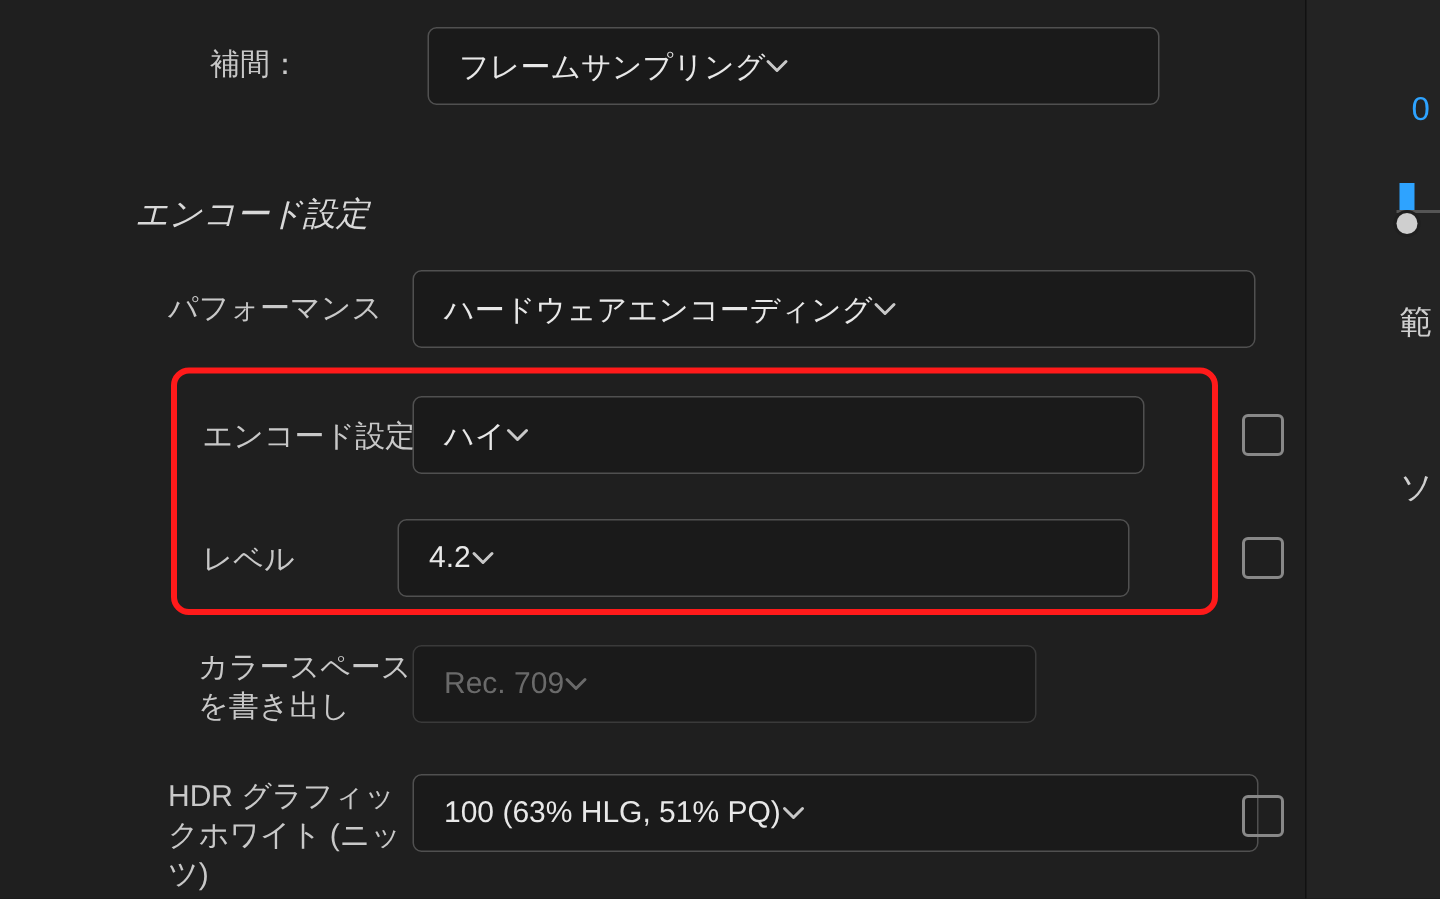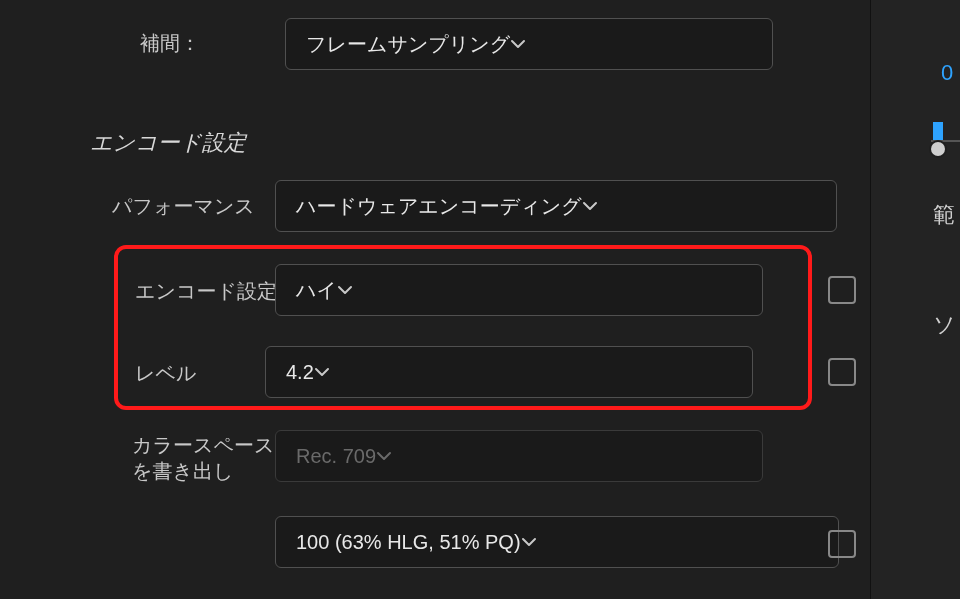--- a/index.html
+++ b/index.html
@@ -155,29 +155,30 @@
     <span>4.2</span>
     <span class="chev">
       <svg viewBox="0 0 16 16">
           <path d="M2 5 L8 11 L14 5" stroke="#c8c8c8" stroke-width="2" fill="none" stroke-linecap="round" stroke-linejoin="round"></path>
         </svg>
     </span>
   </div>
   <div class="checkbox" style="left:828px; top:358px;"></div>
 
   <span class="label" style="left:112px; top:432px; width:155px;margin-left:20px;">カラースペースを書き出し</span>
-  <div class="dropdown disabled" style="left:275px; top:430px; width:488px;">
+  <div class="dropdown disabled" style="left:275px; top:430px; width:416px;">
     <span>Rec. 709</span>
     <span class="chev">
       <svg viewBox="0 0 16 16">
           <path d="M2 5 L8 11 L14 5" stroke="#6a6a6a" stroke-width="2" fill="none" stroke-linecap="round" stroke-linejoin="round"></path>
         </svg>
     </span>
   </div>
 
+  <span class="label" style="left:112px; top:518px; width:160px;">HDR グラフィックホワイト (ニッツ)</span>
   <div class="dropdown" style="left:275px; top:516px; width:564px;">
     <span>100 (63% HLG, 51% PQ)</span>
     <span class="chev">
       <svg viewBox="0 0 16 16">
           <path d="M2 5 L8 11 L14 5" stroke="#c8c8c8" stroke-width="2" fill="none" stroke-linecap="round" stroke-linejoin="round"></path>
         </svg>
     </span>
   </div>
   <div class="checkbox" style="left:828px; top:530px;"></div>
 

